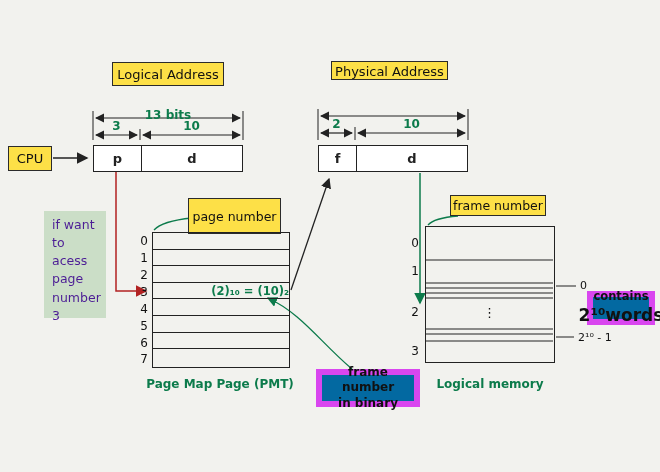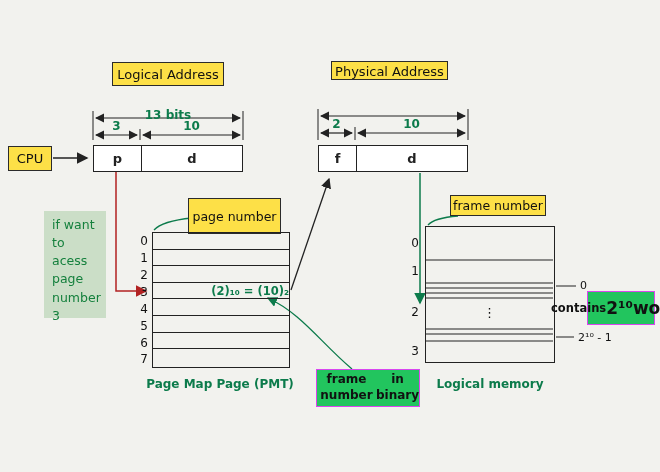--- a/index.html
+++ b/index.html
@@ -1,22 +1,22 @@
 <!DOCTYPE html>
 <html><head>
 <meta charset="utf-8">
 <style>
   html,body{margin:0;padding:0;}
   body{background:#f2f2ee;font-family:"DejaVu Sans","Liberation Sans",sans-serif;color:#1a1a1a;}
   .stage{position:relative;width:660px;height:472px;overflow:hidden;background:#f2f2ee;}
   .overlay{position:absolute;left:0;top:0;pointer-events:none;}
   .box{position:absolute;background:#fde047;border:1px solid #2b2b2b;display:flex;align-items:center;justify-content:center;font-size:13px;color:#111;box-sizing:border-box;}
-  .gbox{position:absolute;background:#22c55e;border:1px solid #d946ef;display:flex;flex-direction:row;align-items:center;justify-content:center;text-align:center;color:#111;box-sizing:border-box;}
+  .gbox{position:absolute;background:#0369a1;border:6px solid #d946ef;display:flex;flex-direction:column;align-items:center;justify-content:center;text-align:center;color:#111;box-sizing:border-box;}
   .gbox .ln{font-size:12px;font-weight:600;line-height:1.3;}
-  .note{position:absolute;background:#cbdec7;font-size:12.5px;color:#15803d;padding:5px 8px;line-height:1.45;white-space:pre-line;box-sizing:border-box;}
+  .note{position:absolute;background:#cbdec7;font-size:12.5px;color:#4c1d95;padding:5px 8px;line-height:1.45;white-space:pre-line;box-sizing:border-box;}
   .bits{position:absolute;font-size:12px;font-weight:700;color:#0c7b4b;text-align:center;}
   .reg{position:absolute;background:#ffffff;border:1.5px solid #222;display:flex;box-sizing:border-box;}
   .reg .cell{display:flex;align-items:center;justify-content:center;font-size:13px;font-weight:600;color:#222;box-sizing:border-box;}
   .reg .cell + .cell{border-left:1.5px solid #222;flex:1;}
   .p-red{color:#b22222;}
   .ptable{position:absolute;border:1.5px solid #222;box-sizing:border-box;}
   .pt-cell{height:16.6px;border-bottom:1px solid #222;display:flex;align-items:center;justify-content:flex-end;box-sizing:border-box;}
   .pt-cell:last-child{border-bottom:none;}
   .pt-entry{font-size:11.5px;font-weight:600;color:#0c7b4b;}
   .idx{position:absolute;font-size:12px;color:#111;width:14px;text-align:right;}

